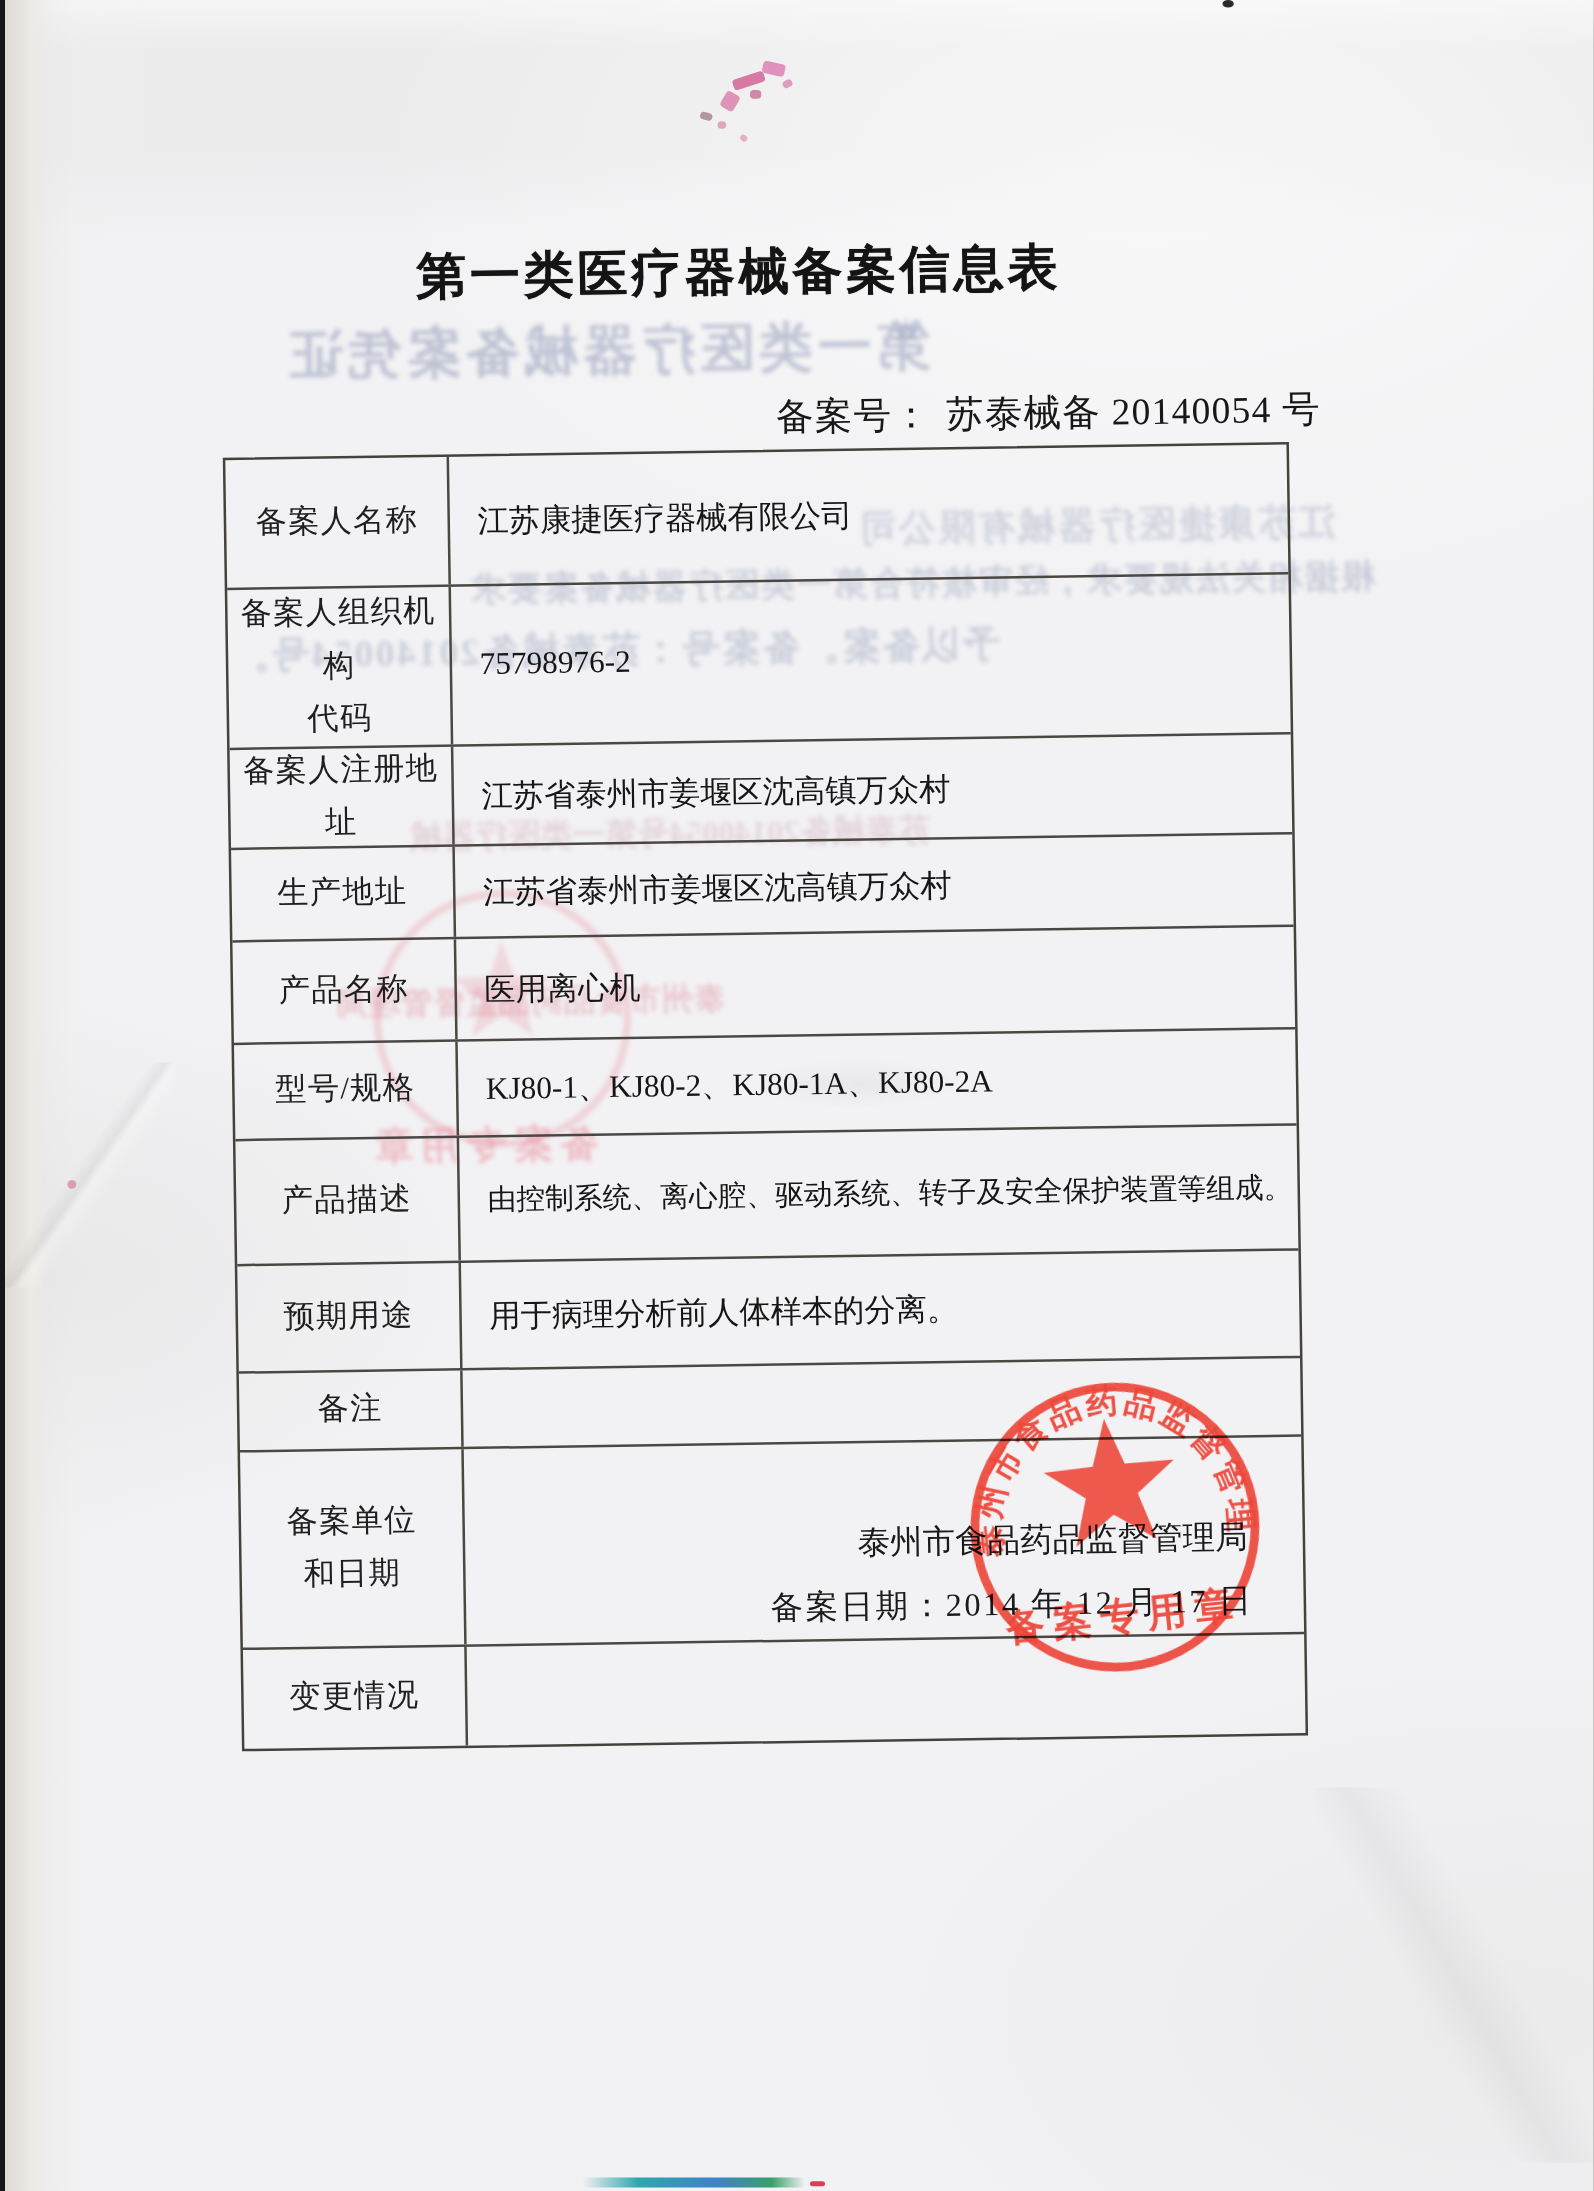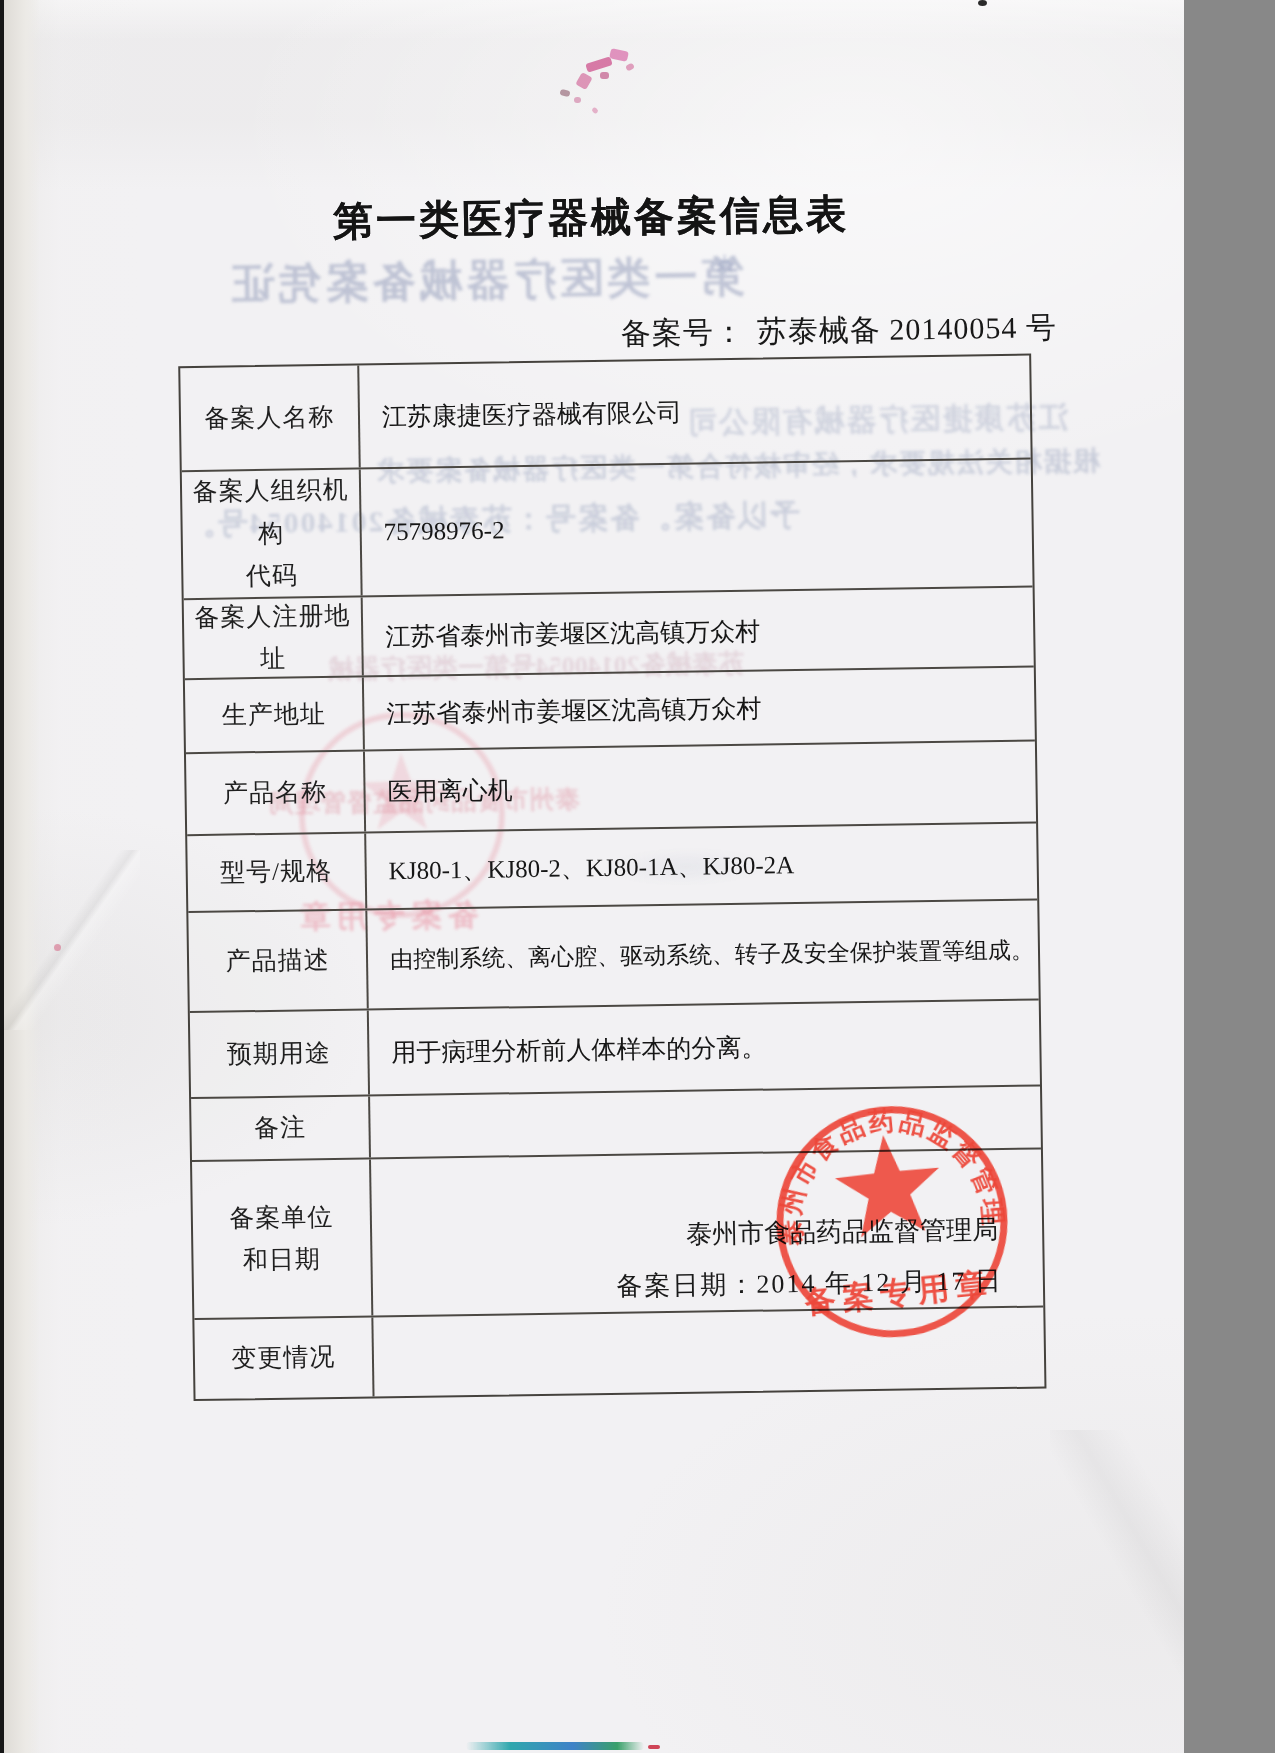--- a/index.html
+++ b/index.html
@@ -1,17 +1,17 @@
 <!DOCTYPE html>
 <html><head>
 <meta charset="utf-8">
 <style>
   html,body{margin:0;padding:0;background:#888;}
   .scan{
-    position:relative;width:1184px;height:1753px;overflow:hidden;
+    position:relative;width:1275px;height:1753px;overflow:hidden;
     background:#f2f1f3;
     background-image:
       radial-gradient(ellipse 900px 500px at 72% 8%, rgba(255,255,255,.55), rgba(255,255,255,0) 70%),
       linear-gradient(90deg, rgba(205,202,198,.45) 0px, rgba(228,226,222,.35) 22px, rgba(240,239,238,.15) 60px, rgba(240,239,238,0) 140px),
       linear-gradient(180deg, rgba(255,255,255,.5) 0px, rgba(255,255,255,0) 40px),
       linear-gradient(180deg, rgba(198,196,193,.12) 120px, rgba(198,196,193,0) 190px),
       radial-gradient(ellipse 500px 300px at 2% 58%, rgba(188,186,183,.18), rgba(188,186,183,0) 70%),
       radial-gradient(ellipse 700px 400px at 95% 92%, rgba(205,203,200,.16), rgba(205,203,200,0) 75%);
     font-family:"Liberation Serif","DejaVu Serif",serif;
     color:#1c1c1c;

